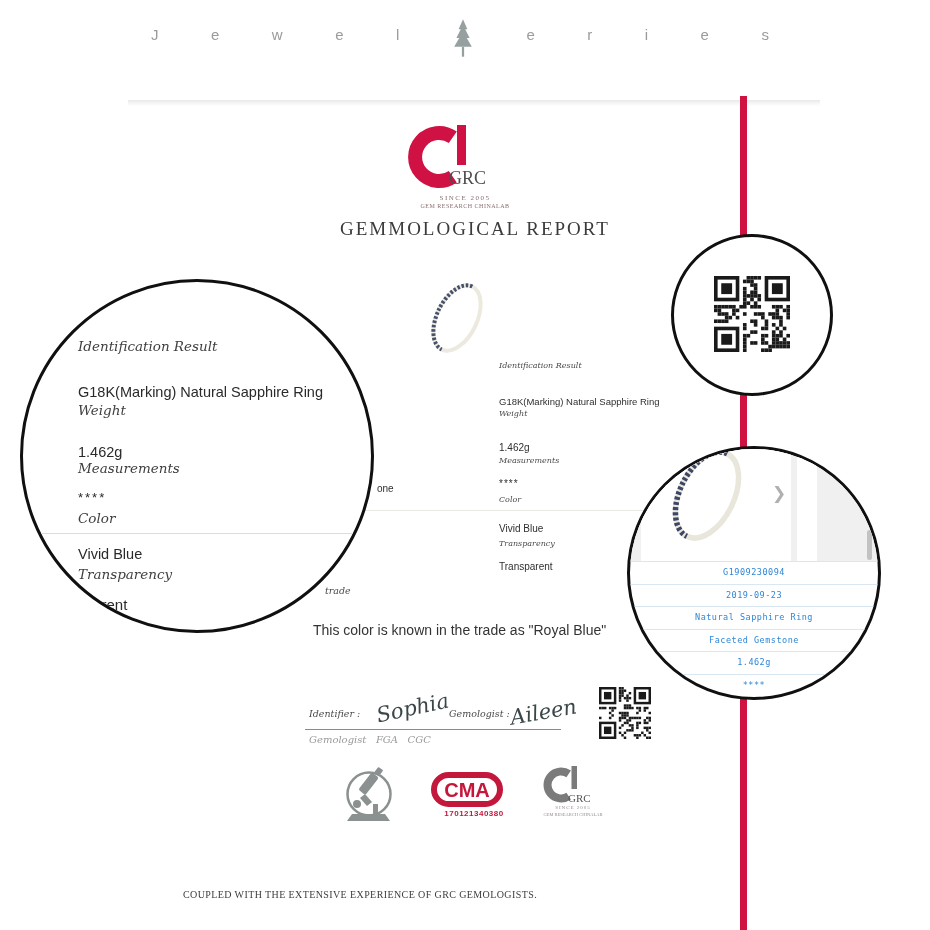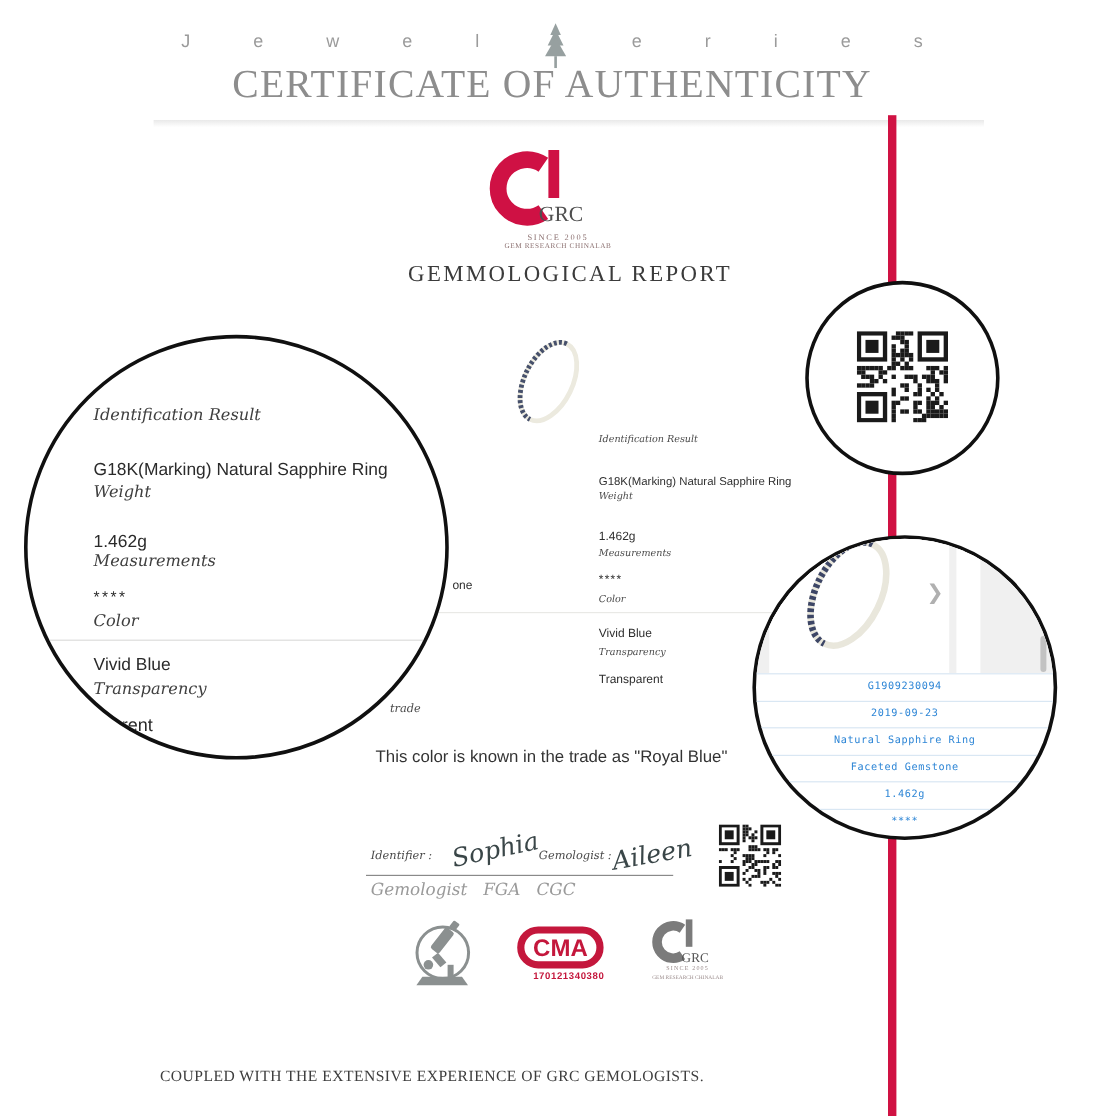--- a/index.html
+++ b/index.html
@@ -31,21 +31,21 @@
   .f-value{font-size:10px;color:#2f2f2f;}
   .hr-soft{left:350px;top:510px;width:388px;height:1px;background:#e9e9e6;}
   .frag{color:#2f2f2f;}
   .comment-line{left:313px;top:622px;font-size:14px;color:#333;}
 
   
   .sig-label{font-family:"DejaVu Serif",serif;font-style:italic;font-size:9.5px;color:#4a4a4a;}
   .sig-name{font-family:"DejaVu Serif",serif;font-style:italic;font-size:21px;color:#3a4648;}
   .sig-line{left:305px;top:729px;width:256px;height:1px;background:#8a8a8a;}
   .sig-creds{left:309px;top:734px;font-family:"DejaVu Serif",serif;font-style:italic;
-             font-size:14px;color:#9a9a9a;white-space:pre;}
+             font-size:10px;color:#9a9a9a;white-space:pre;}
 
   
   .cma-number{left:432px;top:809px;width:84px;text-align:center;font-size:8px;font-weight:bold;
               color:#c4173c;letter-spacing:.5px;}
   .grc2-since,.grc2-lab{width:70px;text-align:center;color:#9b8c8c;font-family:"Liberation Serif",serif;}
   .grc2-since{left:538px;top:805px;font-size:5px;letter-spacing:1px;}
   .grc2-lab{left:538px;top:812px;font-size:4.5px;}
 
   
   .circle{border-radius:50%;background:#fff;border:3px solid #101010;overflow:hidden;z-index:5;}
@@ -66,21 +66,21 @@
   .mini-scrollbar{position:absolute;left:237px;top:81px;width:5px;height:30px;background:#c2c2c2;border-radius:3px;}
   .detail-table{position:absolute;left:0;top:112px;width:248px;}
   .dt-row{height:21.6px;line-height:21.6px;text-align:center;border-top:1px solid #d9e7f3;
           font-family:"DejaVu Sans Mono",monospace;font-size:8.5px;color:#2e86d6;letter-spacing:.5px;}
 
   
   .note-bar{left:95px;top:843px;width:726px;height:44px;background:#c9c9c9;z-index:2;
             display:flex;align-items:center;justify-content:center;}
   .note-text{font-size:25px;color:#e8356b;letter-spacing:.5px;white-space:nowrap;}
   .footer-line{left:95px;top:889px;width:530px;text-align:center;font-family:"Liberation Serif",serif;
-               font-size:13px;letter-spacing:.4px;color:#3d3d3d;}
+               font-size:10px;letter-spacing:.4px;color:#3d3d3d;}
 </style>
 </head>
 <body>
 
 <div id="stage">
 
   <div class="abs brand-row">
     <span class="brand-letter">J</span>
     <span class="brand-letter">e</span>
     <span class="brand-letter">w</span>
@@ -92,21 +92,20 @@
       <polygon points="10,11 18,25 2,25" fill="#97a0a0"></polygon>
       <rect x="9" y="25" width="2" height="9" fill="#97a0a0"></rect>
     </svg>
     <span class="brand-letter">e</span>
     <span class="brand-letter">r</span>
     <span class="brand-letter">i</span>
     <span class="brand-letter">e</span>
     <span class="brand-letter">s</span>
   </div>
 
-  <div class="abs main-title">CERTIFICATE OF AUTHENTICITY</div>
   <div class="abs paper-top"></div>
   <div class="abs red-line"></div>
 
   <svg class="abs" style="left:405px;top:124px;" width="110" height="66" viewBox="0 0 110 66">
     <path d="M 47.8 13.3 A 24 24 0 1 0 47.8 52.7" fill="none" stroke="#cf1144" stroke-width="14"></path>
     <rect x="52" y="1" width="9" height="40" fill="#cf1144"></rect>
     <text x="44" y="60" font-family="Liberation Serif, serif" font-size="18" fill="#4f4f4f">GRC</text>
   </svg>
   <div class="abs grc-since">SINCE 2005</div>
   <div class="abs grc-lab">GEM RESEARCH CHINALAB</div>

